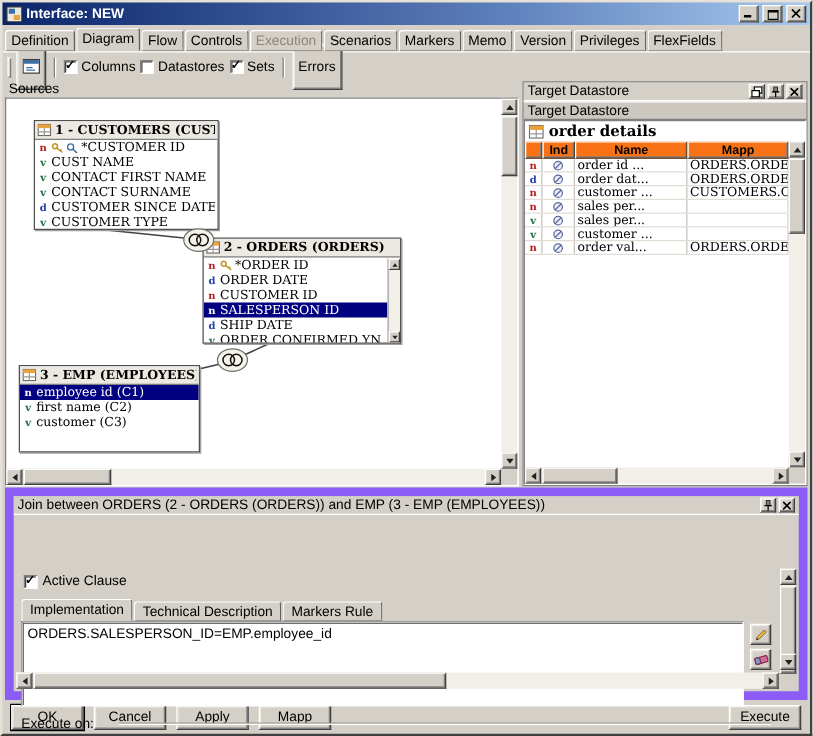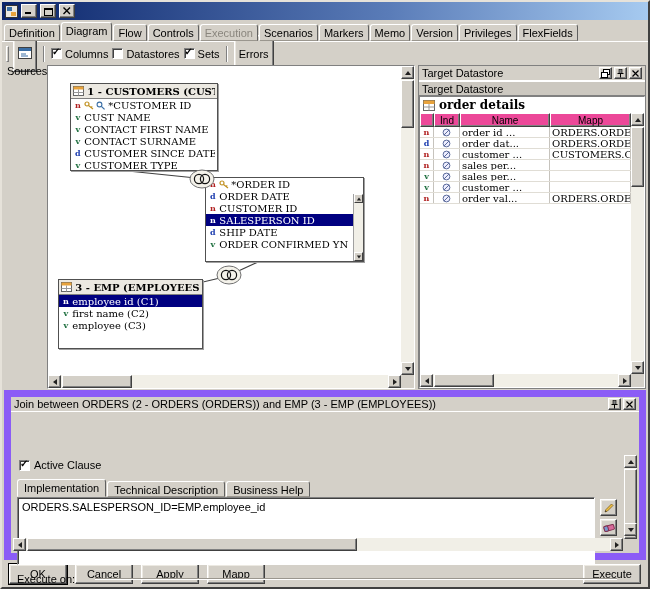--- a/index.html
+++ b/index.html
@@ -31,21 +31,21 @@
   .grip { width:3px; height:16px; border:1px solid; border-color:#fff #808080 #808080 #fff; }
   .tsep { width:2px; height:16px; border-left:1px solid #808080; border-right:1px solid #fff; margin:0 2px; }
   .tbtn { height:37px; display:flex; align-items:center; justify-content:center; padding:0 4px; gap:3px; }
   .cbrow { display:flex; align-items:center; gap:3px; }
   .cb { width:11px; height:11px; background:#fff; border:1px solid; border-color:#808080 #fff #fff #808080;
         box-shadow:inset 1px 1px 0 #404040; position:relative; }
   .cb.checked::after { content:"✓"; position:absolute; left:0px; top:-3px; font-size:10px; font-weight:bold; }
 
   
   .main { flex:none; height:324px; display:flex; padding:0 2px; gap:3px; }
-  .sources-wrap { flex:1; display:flex; min-width:0; }
+  .sources-wrap { flex:1; display:flex; flex-direction:column; min-width:0; }
   .sources-label { height:13px; padding-left:3px; }
   .diagram-outer { flex:1; position:relative; background:#fff; border:1px solid; border-color:#808080 #fff #fff #808080; overflow:hidden; }
   .wires { position:absolute; left:0; top:0; z-index:0; }
 
   
   .dsbox { position:absolute; background:#fff; border:1px solid #505050; box-shadow:1px 1px 0 #a0a0a0; z-index:1;
            font-family:"DejaVu Serif", serif; font-size:10px; overflow:hidden; }
   .dsbox-header { height:15px; background:#ece9e2; border-bottom:1px solid #808080; display:flex; align-items:center; gap:3px; padding:0 2px; }
   .dsbox-title { font-weight:bold; white-space:nowrap; overflow:hidden; }
   .dsrow { height:12px; display:flex; align-items:center; gap:2px; padding:0 2px; white-space:nowrap; overflow:hidden; }
@@ -80,22 +80,22 @@
   .panel-titlebar .ptxt { flex:1; white-space:nowrap; overflow:hidden; }
   .pt-btn { width:13px; height:12px; display:flex; align-items:center; justify-content:center; flex:none; }
   .section-hdr { height:15px; flex:none; display:flex; align-items:center; padding:0 3px; background:#ccc8c0;
                  border-top:1px solid #fff; border-bottom:1px solid #808080; }
   .tds-content { flex:1; position:relative; background:#fff; border:1px solid; border-color:#808080 #fff #fff #808080; overflow:hidden; }
   .ds-title-row { height:16px; display:flex; align-items:center; gap:4px; padding:1px 3px; }
   .ds-title-row .dsname { font-family:"DejaVu Serif", serif; font-weight:bold; font-size:12px; }
   .ttable { position:absolute; left:0; right:13px; top:16px; bottom:13px; overflow:hidden;
             font-family:"DejaVu Serif", serif; font-size:10px; }
   .thead { display:flex; height:14px; font-family:"Liberation Sans", sans-serif; font-size:10px; }
-  .th { background:#ec4899; border:1px solid; border-color:#fff #404040 #404040 #fff; box-shadow:inset -1px -1px 0 #808080;
-        display:flex; align-items:center; justify-content:center; overflow:hidden; white-space:nowrap; }
+  .th { background:#f97316; border:1px solid; border-color:#fff #404040 #404040 #fff; box-shadow:inset -1px -1px 0 #808080;
+        display:flex; align-items:center; justify-content:center; overflow:hidden; white-space:nowrap;font-weight:bold; }
   .trow { display:flex; height:11px; border-bottom:1px solid #e0ddd5; align-items:center; }
   .tc { border-right:1px solid #c6c3bd; height:100%; display:flex; align-items:center; overflow:hidden; white-space:nowrap; }
   .w-ic1 { width:14px; flex:none; justify-content:center; }
   .w-ind { width:26px; flex:none; justify-content:center; }
   .w-name { width:90px; flex:none; padding-left:2px; }
   .w-map { flex:1; padding-left:2px; }
 
   
   .join-panel { height:170px; flex:none; margin:1px 2px; border:7px solid #8b5cf6; background:#d4d0c8; display:flex; flex-direction:column; }
   .join-body { flex:1; position:relative;margin-top:41px; }
@@ -122,20 +122,21 @@
 <div class="window">
 
   <div class="titlebar">
     <span class="icw">
       <svg width="13" height="13">
           <rect x="0.5" y="0.5" width="12" height="12" fill="#ece9e2" stroke="#333"></rect>
           <rect x="2" y="2" width="5" height="4" fill="#3a6ea5"></rect>
           <rect x="6" y="7" width="5" height="4" fill="#e8a33d"></rect>
         </svg>
     </span>
+    <span class="ttl">Interface: NEW</span>
     <span class="tb-btn">
       <svg width="8" height="8">
           <rect x="0" y="5" width="6" height="2" fill="#000"></rect>
         </svg>
     </span>
     <span class="tb-btn">
       <svg width="9" height="9">
           <rect x="0.5" y="1.5" width="8" height="7" fill="none" stroke="#000"></rect>
           <line x1="0.5" y1="2" x2="8.5" y2="2" stroke="#000" stroke-width="2"></line>
         </svg>
@@ -245,20 +246,31 @@
               <span class="typ t-d">d</span>
               <span class="cname">CUSTOMER SINCE DATE</span>
             </div>
           <div class="dsrow">
               <span class="typ t-v">v</span>
               <span class="cname">CUSTOMER TYPE</span>
             </div>
         </div>
 
         <div class="dsbox" style="left:157px;top:111px;width:159px;height:85px;">
+          <div class="dsbox-header">
+            <span class="icw">
+              <svg width="11" height="10">
+                  <rect x="0.5" y="0.5" width="10" height="9" fill="#fff" stroke="#666"></rect>
+                  <rect x="0.5" y="0.5" width="10" height="3" fill="#e8a33d"></rect>
+                  <line x1="0.5" y1="6.5" x2="10.5" y2="6.5" stroke="#999"></line>
+                  <line x1="5.5" y1="3.5" x2="5.5" y2="9.5" stroke="#999"></line>
+                </svg>
+            </span>
+            <span class="dsbox-title">2 - ORDERS (ORDERS)</span>
+          </div>
           <div style="margin-right:10px;">
             <div class="dsrow">
               <span class="typ t-n">n</span>
               <span class="icw">
                   <svg width="10" height="9">
                     <circle cx="3" cy="3" r="2" fill="none" stroke="#c09020" stroke-width="1.2"></circle>
                     <path d="M4.5 4.5 L9 8 M6.8 6.8 L8.2 5.4" stroke="#c09020" stroke-width="1.2" fill="none"></path>
                   </svg>
                 </span>
               <span class="cname">*ORDER ID</span>
@@ -310,21 +322,21 @@
           <div class="dsrow selected">
               <span class="typ t-n">n</span>
               <span class="cname">employee id (C1)</span>
             </div>
           <div class="dsrow">
               <span class="typ t-v">v</span>
               <span class="cname">first name (C2)</span>
             </div>
           <div class="dsrow">
               <span class="typ t-v">v</span>
-              <span class="cname">employee (C3)</span>
+              <span class="cname">customer (C3)</span>
             </div>
         </div>
 
         <span class="joinicon" style="left:141px;top:103px;">
           <svg width="26" height="20">
               <ellipse cx="13" cy="10" rx="12" ry="9" fill="#f4f2ea" stroke="#707070"></ellipse>
               <circle cx="10" cy="10" r="4.6" fill="none" stroke="#101010" stroke-width="1.2"></circle>
               <circle cx="16" cy="10" r="4.6" fill="none" stroke="#101010" stroke-width="1.2"></circle>
             </svg>
         </span>
@@ -551,21 +563,21 @@
         </span>
     </div>
     <div class="join-body">
       <span class="jcb">
         <span class="cb checked"></span>
         <span>Active Clause</span>
       </span>
       <div class="jtabs">
         <span class="jtab active">Implementation</span>
         <span class="jtab">Technical Description</span>
-        <span class="jtab">Business Help</span>
+        <span class="jtab">Markers Rule</span>
       </div>
       <div class="jfield field">
         <span>ORDERS.SALESPERSON_ID=EMP.employee_id</span>
       </div>
       <div class="jside">
         <span class="sbt out">
           <svg width="12" height="12">
               <path d="M2 10 L3 7.5 L8.5 2 L10 3.5 L4.5 9 Z" fill="#f0c040" stroke="#806020" stroke-width="0.8"></path>
               <path d="M2 10 L3.8 9.6 L2.4 8.2 Z" fill="#333"></path>
             </svg>

